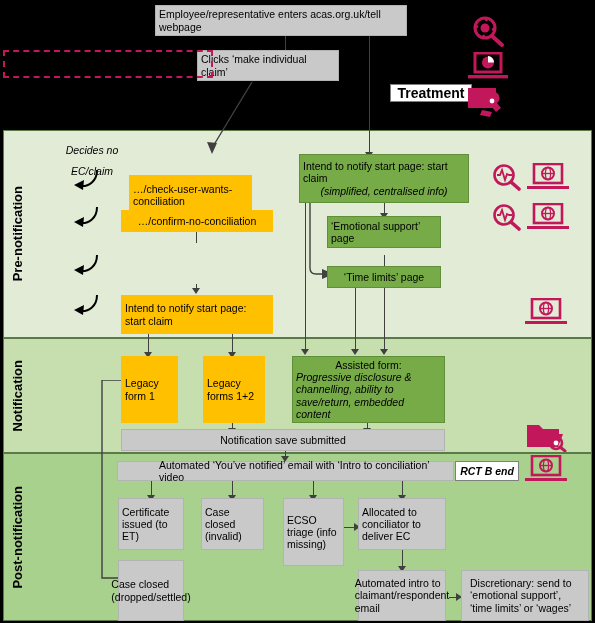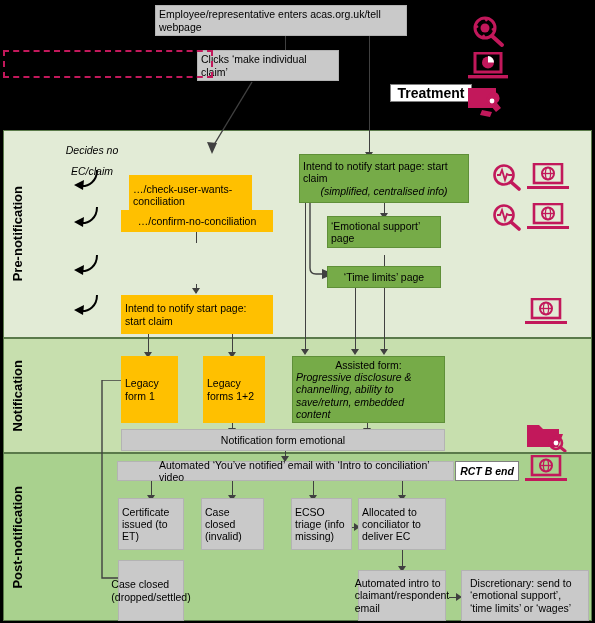--- a/index.html
+++ b/index.html
@@ -192,31 +192,31 @@
 
   <div class="node amber" style="left:121px;top:356px;width:57px;height:67px;">Legacy form 1</div>
 
   <div class="node amber" style="left:203px;top:356px;width:62px;height:67px;">Legacy forms 1+2</div>
 
   <div class="node green" style="left:292px;top:356px;width:153px;height:67px;flex-direction:column;">
     <span>Assisted form:</span>
     <i>Progressive disclosure &amp; channelling, ability to save/return, embedded content</i>
   </div>
 
-  <div class="node grey" style="left:121px;top:429px;width:324px;height:22px;">Notification form emotional</div>
+  <div class="node grey" style="left:121px;top:429px;width:324px;height:22px;">Notification save submitted</div>
 
   <div class="node grey" style="left:117px;top:461px;width:337px;height:20px;padding-left:41px;">Automated ‘You’ve notified’ email with ‘Intro to conciliation’ video</div>
 
   <div class="node white" style="left:455px;top:461px;width:64px;height:20px;font-weight:bold;font-style:italic;font-size:10.5px;">RCT B end</div>
 
   <div class="node grey" style="left:118px;top:498px;width:66px;height:52px;">Certificate issued (to ET)</div>
 
   <div class="node grey" style="left:201px;top:498px;width:63px;height:52px;">Case closed (invalid)</div>
 
-  <div class="node grey" style="left:283px;top:498px;width:61px;height:52px;margin-left:8px;">ECSO triage (info missing)</div>
+  <div class="node grey" style="left:283px;top:498px;width:61px;height:68px;">ECSO triage (info missing)</div>
 
   <div class="node grey" style="left:358px;top:498px;width:88px;height:52px;">Allocated to conciliator to deliver EC</div>
 
   <div class="node grey" style="left:118px;top:560px;width:66px;height:61px;">Case closed (dropped/settled)</div>
 
   <div class="node grey" style="left:358px;top:570px;width:88px;height:51px;">Automated intro to claimant/respondent email</div>
 
   <div class="node grey" style="left:461px;top:570px;width:128px;height:51px;padding-left:8px;">Discretionary: send to ‘emotional support’, ‘time limits’ or ‘wages’</div>
 
   <svg class="icon" style="left:470px;top:14px;" width="36" height="34" viewBox="0 0 36 34">

